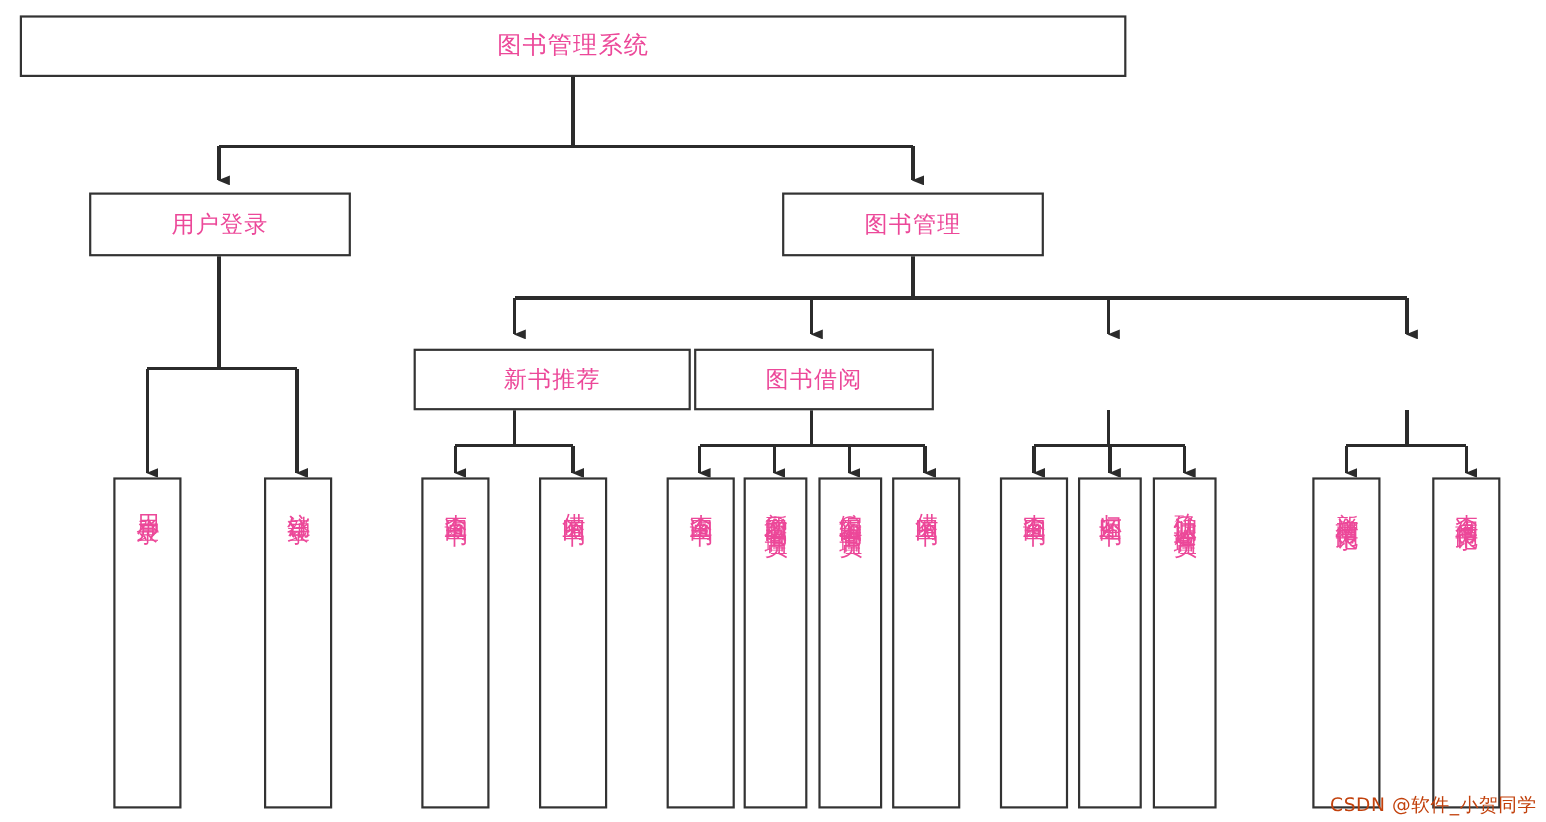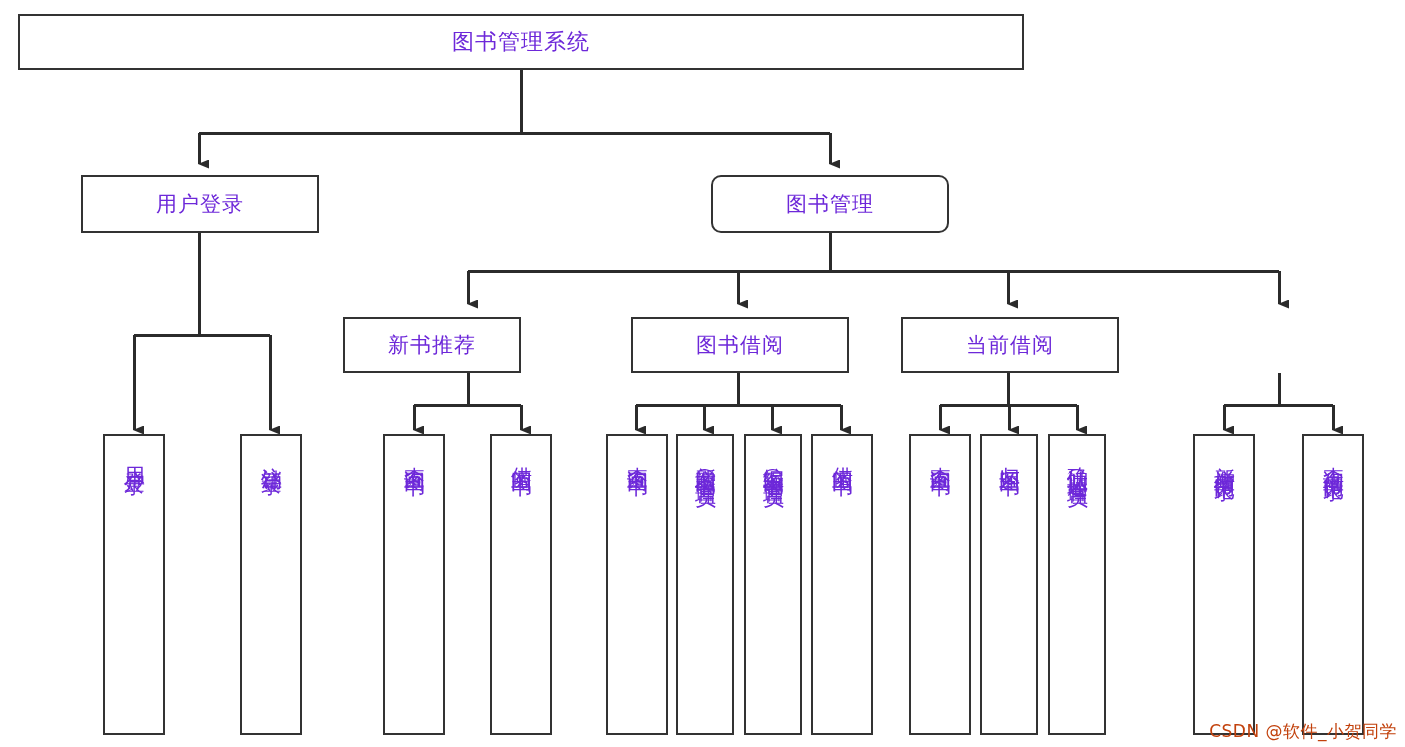--- a/index.html
+++ b/index.html
@@ -34,21 +34,21 @@
     display: flex;
     align-items: center;
     justify-content: center;
     color: #2b2b2b;
     z-index: 3;
   }
   .node-label {
     display: block;
     text-align: right;
     line-height: 1.18;
-    color: #6d28d9;
+    color: #ec4899;
   }
   
   .node.horiz .node-label {
     writing-mode: horizontal-tb;
     font-size: 21px;
     letter-spacing: 1px;
   }
   .node.root .node-label {
     font-size: 22px;
   }
@@ -138,35 +138,32 @@
   </svg>
 
   <div class="node horiz root" style="left:18px; top:14px; width:1006px; height:56px;">
     <span class="node-label">图书管理系统</span>
   </div>
 
   <div class="node horiz" style="left:81px; top:175px; width:238px; height:58px;">
     <span class="node-label">用户登录</span>
   </div>
 
-  <div class="node horiz" style="left:711px; top:175px; width:238px; height:58px;border-radius:10px;">
+  <div class="node horiz" style="left:711px; top:175px; width:238px; height:58px;">
     <span class="node-label">图书管理</span>
   </div>
 
-  <div class="node horiz" style="left:343px; top:317px; width:178px; height:56px;">
+  <div class="node horiz" style="left:376px; top:317px; width:252px; height:56px;">
     <span class="node-label">新书推荐</span>
   </div>
 
   <div class="node horiz" style="left:631px; top:317px; width:218px; height:56px;">
     <span class="node-label">图书借阅</span>
   </div>
 
-  <div class="node horiz" style="left:901px; top:317px; width:218px; height:56px;">
-    <span class="node-label">当前借阅</span>
-  </div>
 
 
   <div class="node vert" style="left:103px; top:434px; width:62px; height:301px;">
     <span class="node-label">用户登录</span>
   </div>
 
   <div class="node vert" style="left:240px; top:434px; width:62px; height:301px;">
     <span class="node-label">注销登录</span>
   </div>
 

